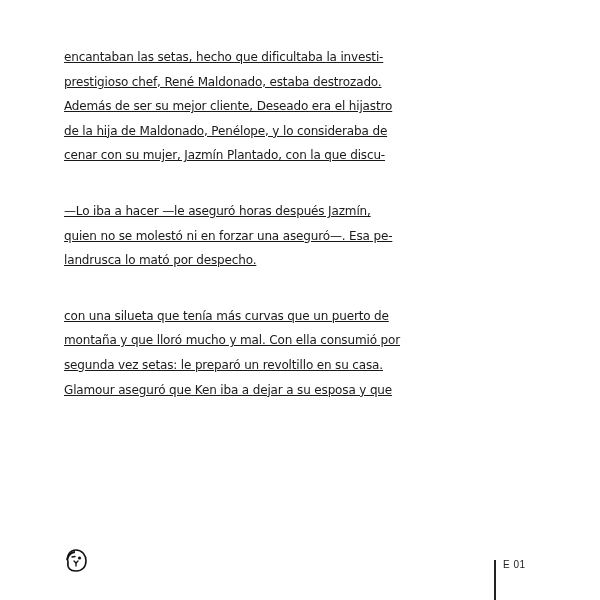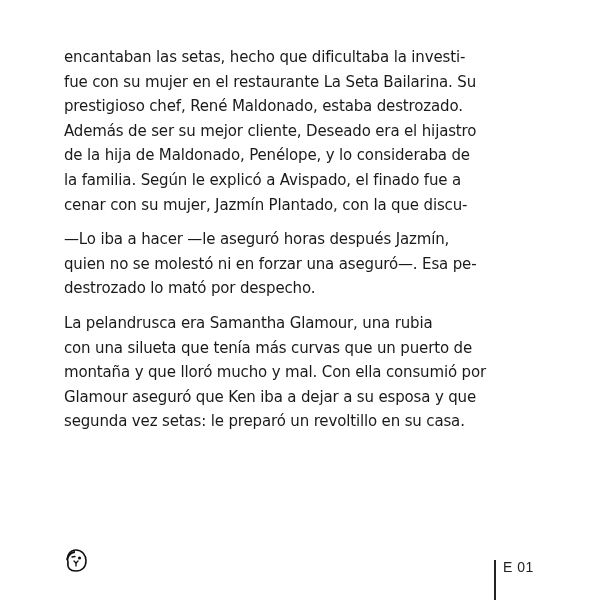--- a/index.html
+++ b/index.html
@@ -16,31 +16,32 @@
       color: #1a1a1a;
     }
     .page-body {
       position: absolute;
       left: 64px;
       top: 45px;
       width: 480px;
     }
     .para {
       margin: 0;
-      font-size: 15px;
+      font-size: 12px;
       line-height: 24.6px;
       letter-spacing: -0.15px;
       word-spacing: 0px;
       white-space: nowrap;
+      text-decoration: underline;
     }
     .para .ln {
       display: block;
     }
     .para + .para {
-      margin-top: 10px;
+      margin-top: 31px;
     }
     .mascot {
       position: absolute;
       left: 63px;
       top: 547px;
       width: 26px;
       height: 26px;
     }
     .folio-rule {
       position: absolute;
@@ -48,49 +49,46 @@
       top: 560px;
       width: 1.5px;
       height: 40px;
       background: #222;
     }
     .folio-label {
       position: absolute;
       left: 503px;
       top: 559px;
       font-family: "Liberation Sans", sans-serif;
-      font-size: 14px;
+      font-size: 10px;
       letter-spacing: 0.5px;
       color: #222;
     }
   </style>
 </head>
 <body>
 
 <div class="page-body">
   <p class="para">
     <span class="ln">encantaban las setas, hecho que dificultaba la investi-</span>
-    <span class="ln">fue con su mujer en el restaurante La Seta Bailarina. Su</span>
     <span class="ln">prestigioso chef, René Maldonado, estaba destrozado.</span>
     <span class="ln">Además de ser su mejor cliente, Deseado era el hijastro</span>
     <span class="ln">de la hija de Maldonado, Penélope, y lo consideraba de</span>
-    <span class="ln">la familia. Según le explicó a Avispado, el finado fue a</span>
     <span class="ln">cenar con su mujer, Jazmín Plantado, con la que discu-</span>
   </p>
   <p class="para">
     <span class="ln">—Lo iba a hacer —le aseguró horas después Jazmín,</span>
     <span class="ln">quien no se molestó ni en forzar una aseguró—. Esa pe-</span>
-    <span class="ln">destrozado lo mató por despecho.</span>
+    <span class="ln">landrusca lo mató por despecho.</span>
   </p>
   <p class="para">
-    <span class="ln">La pelandrusca era Samantha Glamour, una rubia</span>
     <span class="ln">con una silueta que tenía más curvas que un puerto de</span>
     <span class="ln">montaña y que lloró mucho y mal. Con ella consumió por</span>
+    <span class="ln">segunda vez setas: le preparó un revoltillo en su casa.</span>
     <span class="ln">Glamour aseguró que Ken iba a dejar a su esposa y que</span>
-    <span class="ln">segunda vez setas: le preparó un revoltillo en su casa.</span>
   </p>
 </div>
 
 <div class="mascot">
   <svg width="26" height="26" viewBox="0 0 26 26" xmlns="http://www.w3.org/2000/svg">
     <path d="M5 15 C3 9, 7 3, 13 3 C19 3, 23 8, 23 14 C23 20, 19 24, 13 24 C7 24, 4 21, 5 15 Z" fill="none" stroke="#111" stroke-width="1.6"></path>
     <path d="M4 13 C5 8, 9 5, 12 5" fill="none" stroke="#111" stroke-width="1.8"></path>
     <path d="M9 10 L12 9.5" stroke="#111" stroke-width="1.4" stroke-linecap="round"></path>
     <circle cx="16.5" cy="11" r="1.6" fill="#111"></circle>
     <path d="M11 14 L13 16 L15 14" fill="none" stroke="#111" stroke-width="1.3" stroke-linecap="round"></path>

